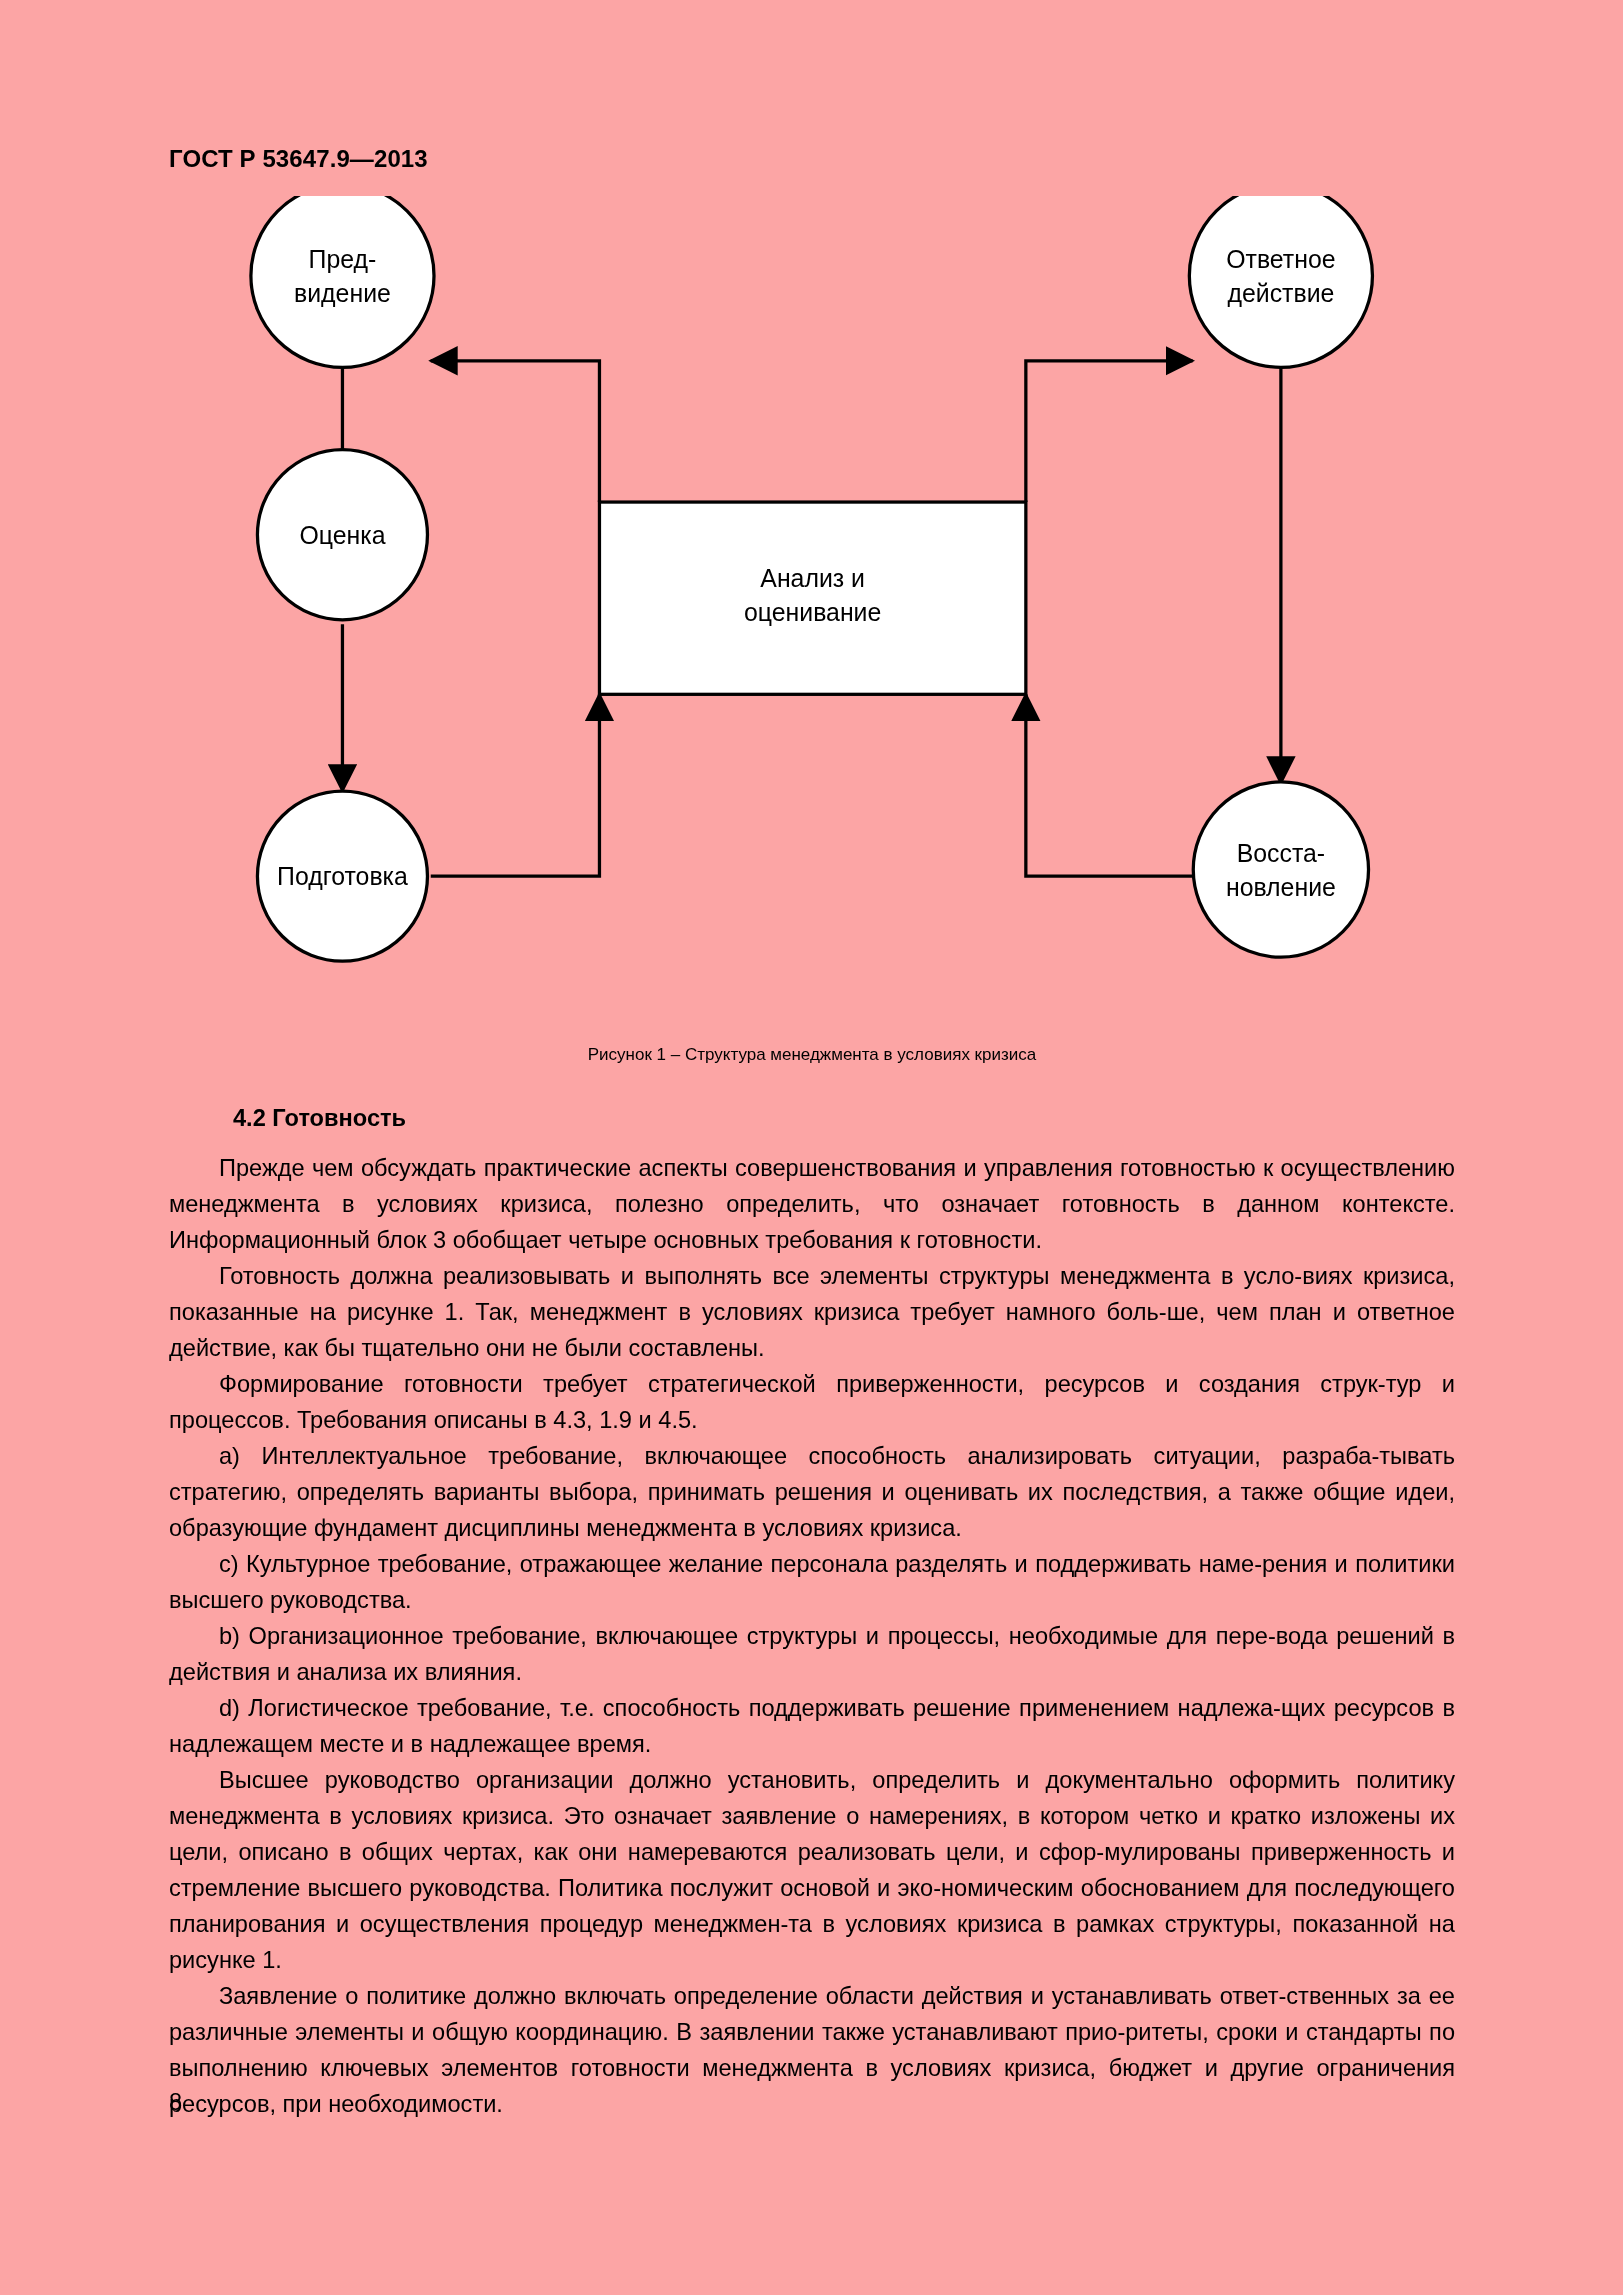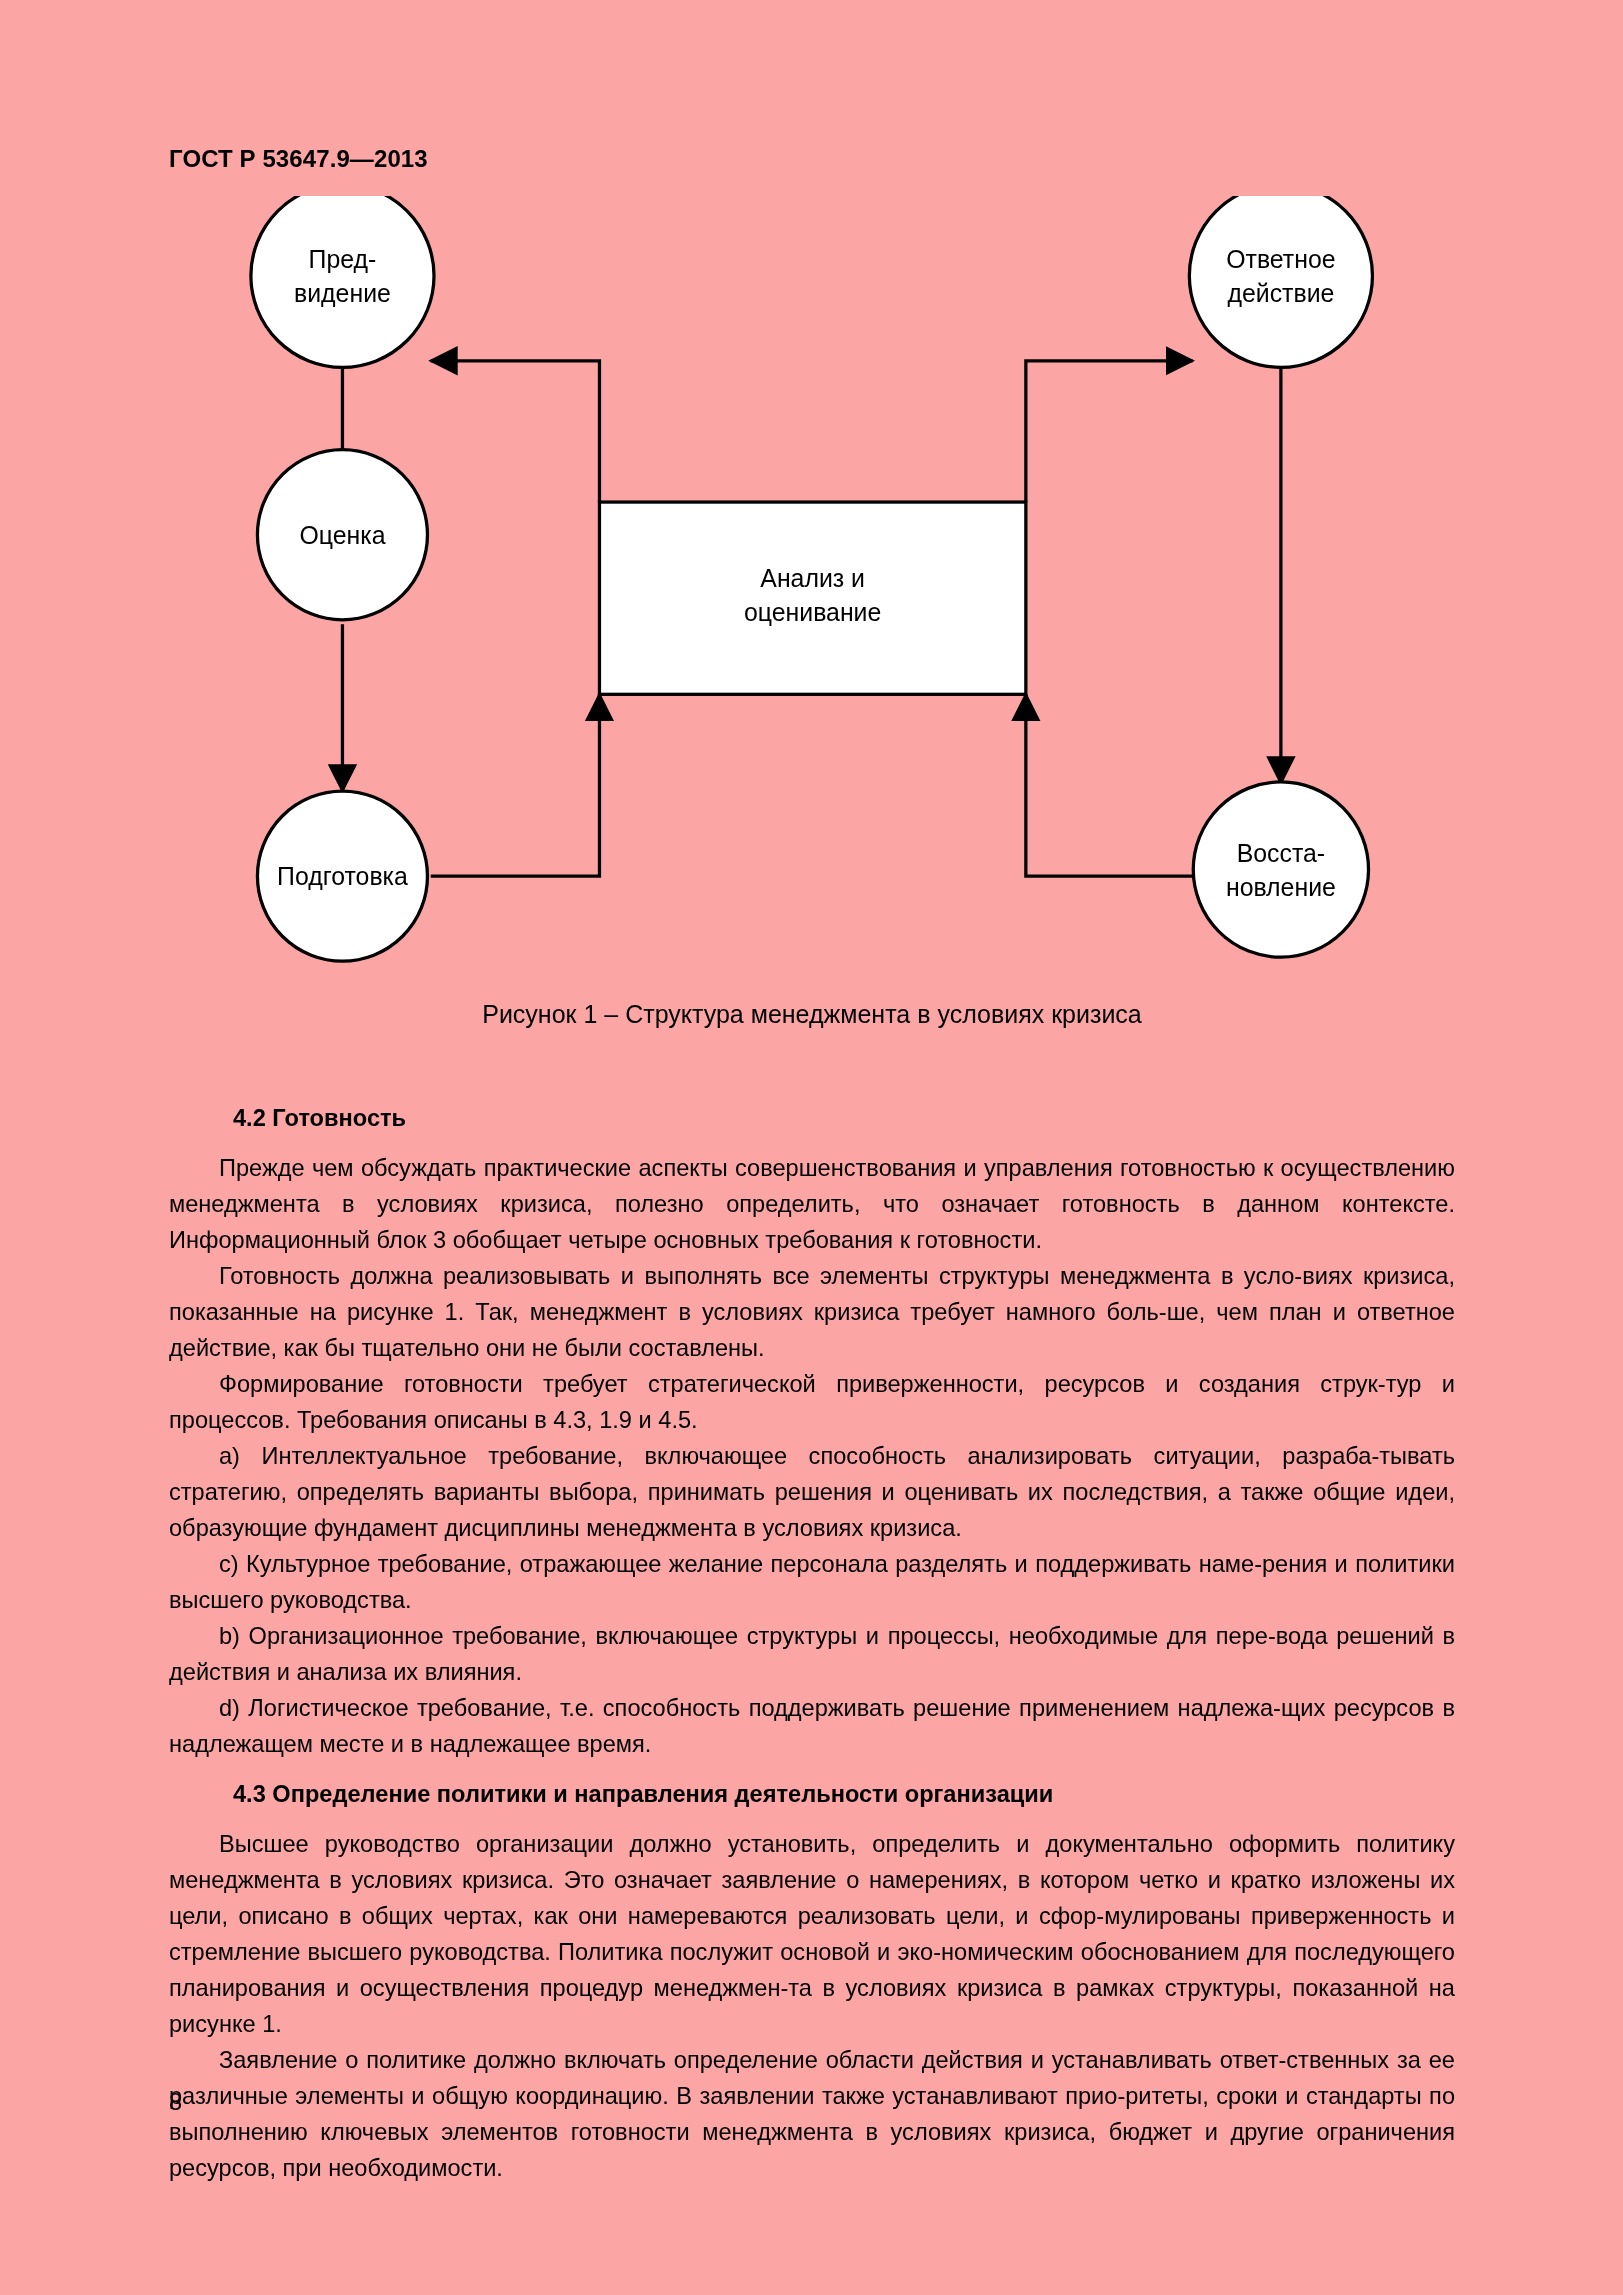--- a/index.html
+++ b/index.html
@@ -43,24 +43,24 @@
     height: 100%;
   }
   .node-label {
     font-family: "Liberation Sans", sans-serif;
     font-size: 38px;
     fill: #000000;
   }
   .figure-caption {
     position: absolute;
     left: 0;
-    top: 804px;
+    top: 849px;
     width: 1286px;
     text-align: center;
-    font-size: 25px;
+    font-size: 17px;
   }
 
   
   .body-text {
     position: absolute;
     left: 169px;
     top: 1086px;
     width: 1286px;
     font-size: 23.6px;
     line-height: 36px;
@@ -152,21 +152,20 @@
 
   <div class="body-text">
     <h3>4.2 Готовность</h3>
     <p>Прежде чем обсуждать практические аспекты совершенствования и управления готовностью к осуществлению менеджмента в условиях кризиса, полезно определить, что означает готовность в данном контексте. Информационный блок 3 обобщает четыре основных требования к готовности.</p>
     <p>Готовность должна реализовывать и выполнять все элементы структуры менеджмента в усло-виях кризиса, показанные на рисунке 1. Так, менеджмент в условиях кризиса требует намного боль-ше, чем план и ответное действие, как бы тщательно они не были составлены.</p>
     <p>Формирование готовности требует стратегической приверженности, ресурсов и создания струк-тур и процессов. Требования описаны в 4.3, 1.9 и 4.5.</p>
     <p>a) Интеллектуальное требование, включающее способность анализировать ситуации, разраба-тывать стратегию, определять варианты выбора, принимать решения и оценивать их последствия, а также общие идеи, образующие фундамент дисциплины менеджмента в условиях кризиса.</p>
     <p>c) Культурное требование, отражающее желание персонала разделять и поддерживать наме-рения и политики высшего руководства.</p>
     <p>b) Организационное требование, включающее структуры и процессы, необходимые для пере-вода решений в действия и анализа их влияния.</p>
     <p>d) Логистическое требование, т.е. способность поддерживать решение применением надлежа-щих ресурсов в надлежащем месте и в надлежащее время.</p>
-    <h3>4.3 Определение политики и направления деятельности организации</h3>
     <p>Высшее руководство организации должно установить, определить и документально оформить политику менеджмента в условиях кризиса. Это означает заявление о намерениях, в котором четко и кратко изложены их цели, описано в общих чертах, как они намереваются реализовать цели, и сфор-мулированы  приверженность и стремление высшего руководства. Политика послужит основой и эко-номическим обоснованием для последующего планирования и осуществления процедур менеджмен-та в условиях кризиса  в рамках структуры, показанной на рисунке 1.</p>
     <p>Заявление о политике должно включать определение области действия и устанавливать ответ-ственных за ее различные элементы и общую координацию. В заявлении также устанавливают прио-ритеты, сроки и стандарты по выполнению ключевых элементов готовности менеджмента в условиях кризиса, бюджет и другие ограничения ресурсов, при необходимости.</p>
   </div>
 
   <div class="page-number">8</div>
 
 </div>
 
 
 </body></html>

